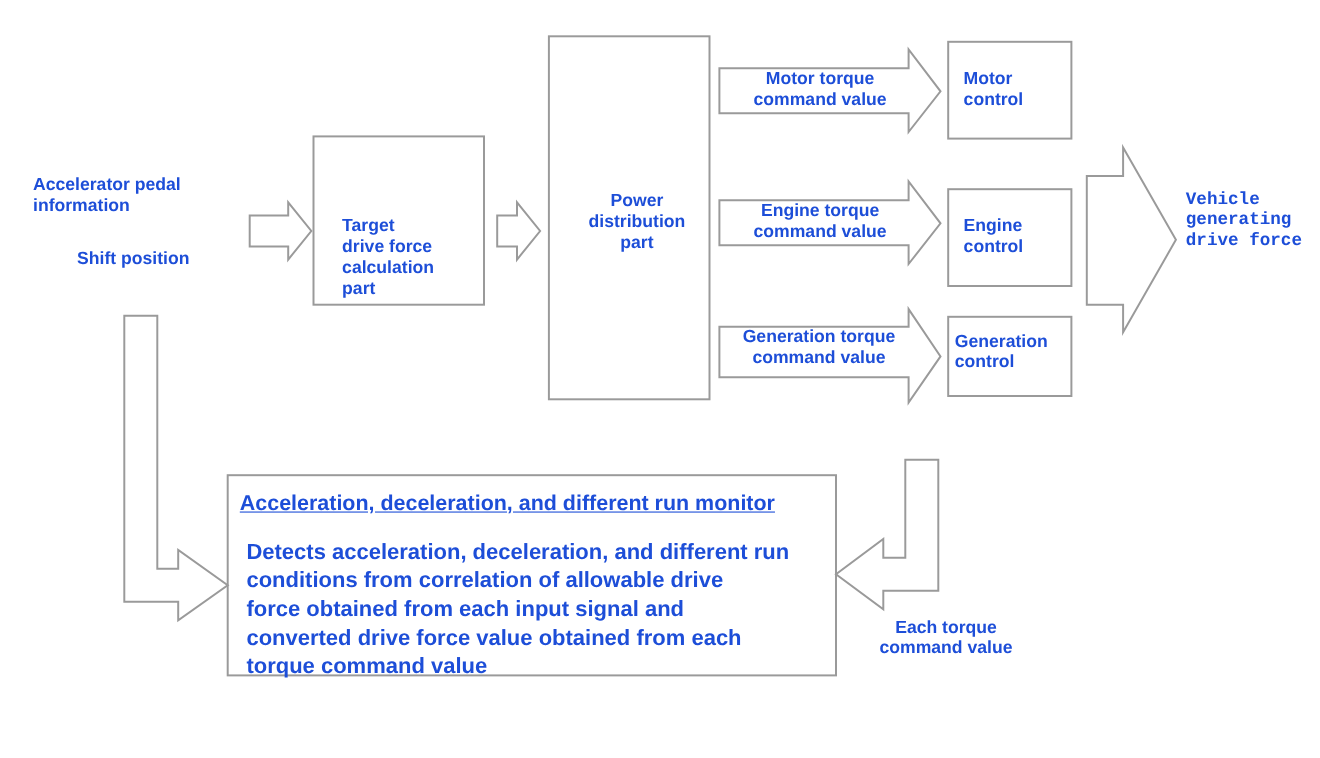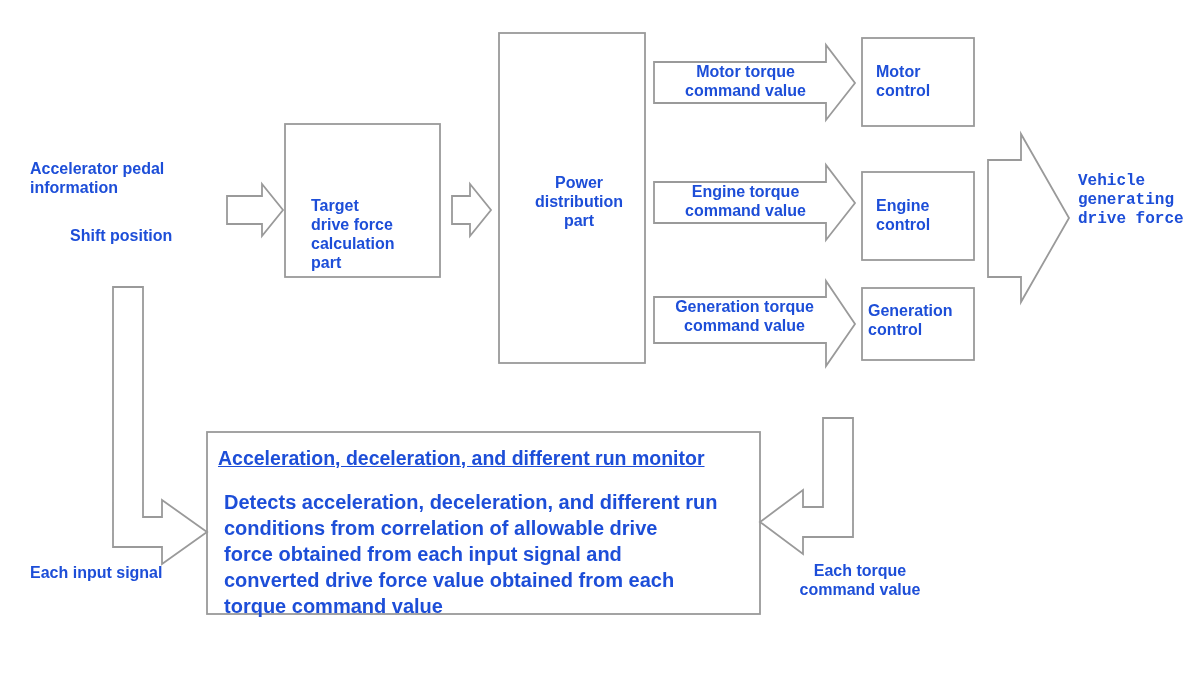--- a/index.html
+++ b/index.html
@@ -103,17 +103,16 @@
 generating
 drive force</div>
 
   <div class="lbl t19" style="left:218px; top:447px; width:550px;">Acceleration, deceleration, and different run monitor</div>
   <div class="lbl t17" style="left:224px; top:489px; width:530px; line-height:1.30;">Detects acceleration, deceleration, and different run
 conditions from correlation of allowable drive
  force obtained from each input signal and
 converted drive force value obtained from each
 torque command value</div>
 
-  <div class="lbl t16" style="left:30px; top:564px; width:200px;">Each input signal</div>
   <div class="lbl t16" style="left:770px; top:562px; width:180px;text-align:center;">Each torque
 command value</div>
 
 </div>
 
 </body></html>

